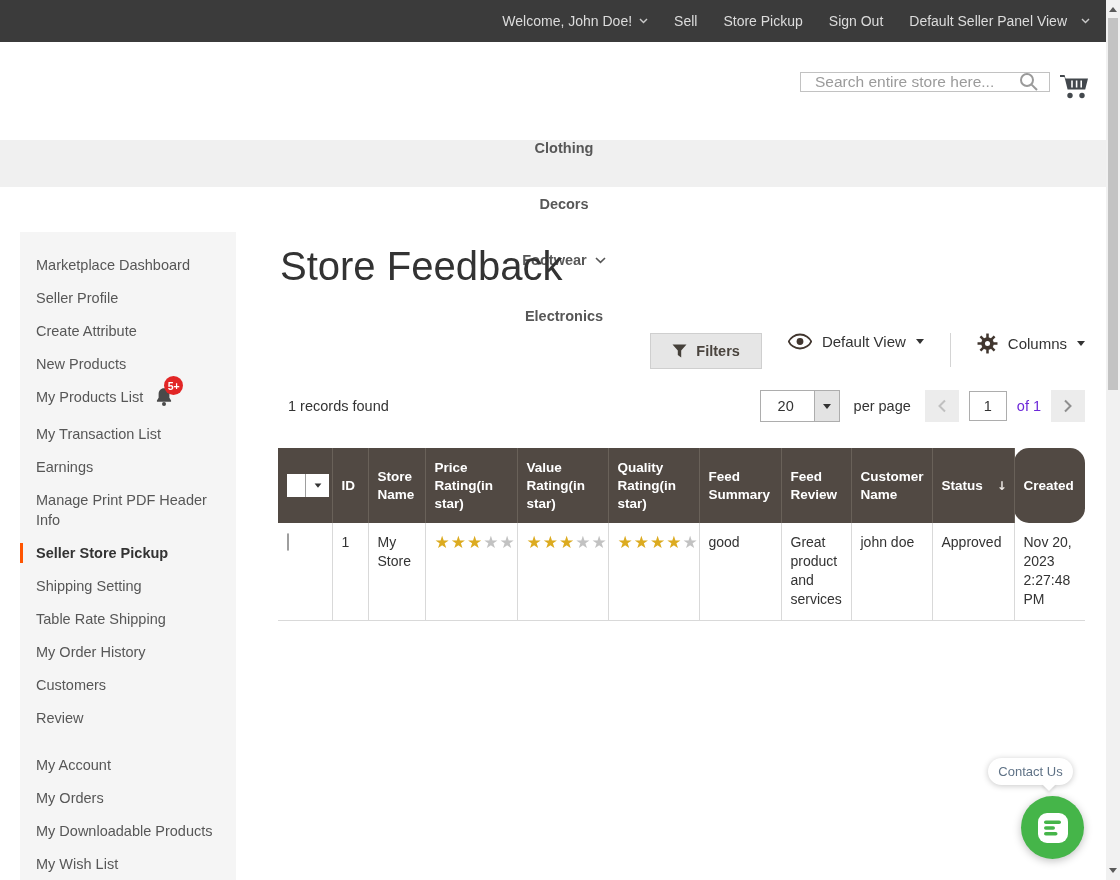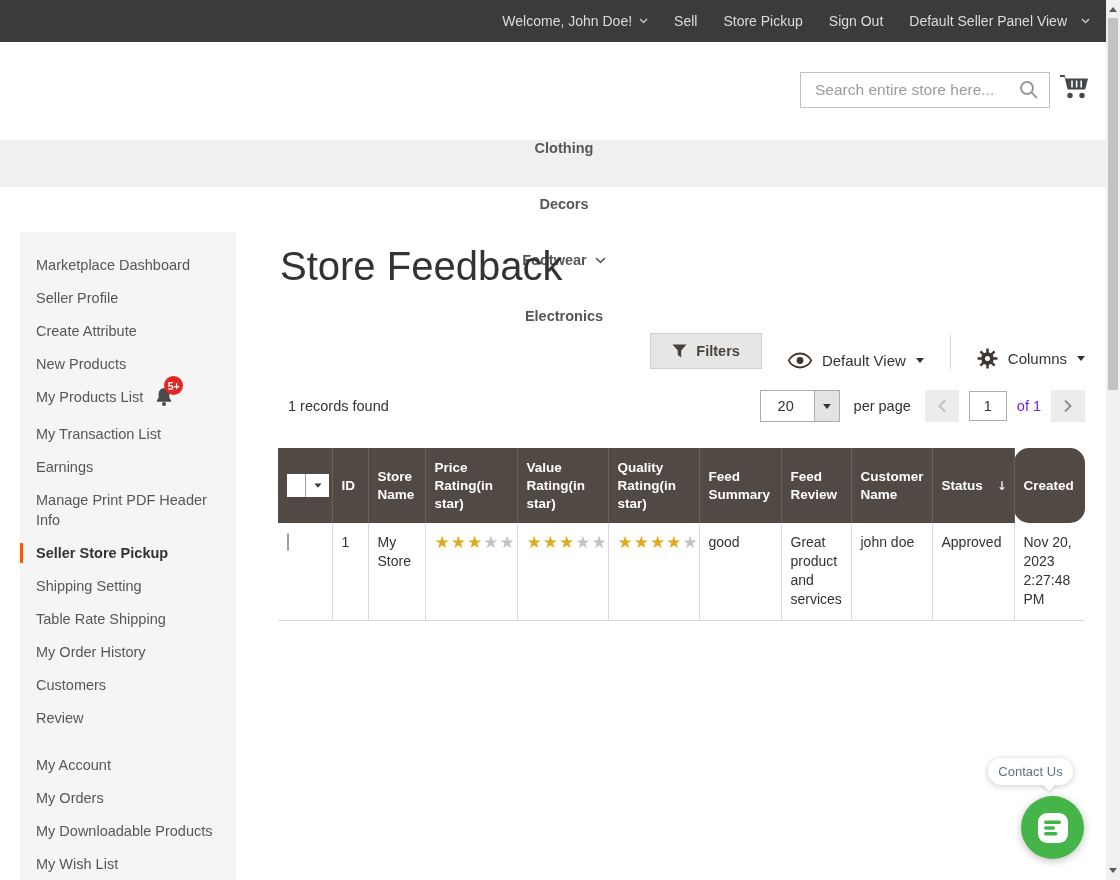--- a/index.html
+++ b/index.html
@@ -15,21 +15,21 @@
   .chev-dn { width:9px; height:6px; }
 
   
   .header { position:absolute; left:0; top:42px; width:1106px; height:98px; background:#fff; }
   .logo { position:absolute; left:20px; top:14px; display:flex; align-items:center; gap:16px; }
   .logo-text { font-size:37px; letter-spacing:8px; color:#33332f; font-weight:600; }
   .loc-field { position:absolute; left:415px; top:30px; width:370px; height:37px;
     border:1px solid #c2c2c2; background:#fff; display:flex; align-items:center; }
   .loc-field input { border:0; outline:none; flex:1; font-size:15px; color:#333;
     font-family:inherit; background:transparent; }
-  .search-field { position:absolute; left:800px; top:30px; width:250px; height:36px;
+  .search-field { position:absolute; left:800px; top:30px; width:250px; height:20px;
     border:1px solid #c2c2c2; background:#fff; display:flex; align-items:center; }
   .search-field input { border:0; outline:none; flex:1; font-size:15.5px; color:#333;
     padding-left:14px; font-family:inherit; background:transparent; }
   .search-field input::placeholder { color:#9b9b9b; opacity:1; }
   .cart-btn { position:absolute; left:1058px; top:30px; width:34px; height:32px; cursor:pointer; }
 
   
   .nav { position:absolute; left:0; top:140px; width:1106px; height:47px; background:#f0f0f0;
     display:flex; align-items:center; gap:40px; padding-left:22px;flex-direction:column; }
   .nav-item { font-size:14.5px; font-weight:bold; color:#575757; display:flex; align-items:center;
@@ -45,21 +45,21 @@
   .sb-account { margin-top:27px; }
   .bell-wrap { display:inline-block; position:relative; margin-left:12px; vertical-align:-4px; }
   .badge { position:absolute; top:-11px; left:9px; min-width:19px; height:19px; border-radius:50%;
     background:#e22626; color:#fff; font-size:10.5px; font-weight:bold; display:flex;
     align-items:center; justify-content:center; padding:0 2px; }
 
   
   .main { position:absolute; left:280px; top:240px; width:805px; height:650px; }
   .page-title { font-size:40px; font-weight:300; color:#333; line-height:52px; }
 
-  .toolbar { position:absolute; top:93px; right:0; display:flex; align-items:flex-end; gap:26px; }
+  .toolbar { position:absolute; top:93px; right:0; display:flex; align-items:flex-start; gap:26px; }
   .filters-btn { display:flex; align-items:center; gap:9px; padding:9px 21px; background:#e6e6e6;
     border:1px solid #cfcfcf; font-size:14.5px; font-weight:bold; color:#4a443e; cursor:pointer; }
   .tb-group { display:flex; align-items:center; gap:10px; font-size:15px; color:#333; cursor:pointer; }
   .caret { width:0; height:0; border-left:4.5px solid transparent; border-right:4.5px solid transparent;
     border-top:5.5px solid #333; }
   .v-div { width:1px; height:34px; background:#d4d4d4; }
 
   .records-row { position:absolute; top:150px; left:0; right:0; display:flex;
     align-items:center; justify-content:space-between; }
   .records-found { font-size:14.5px; color:#333; padding-left:8px; }

